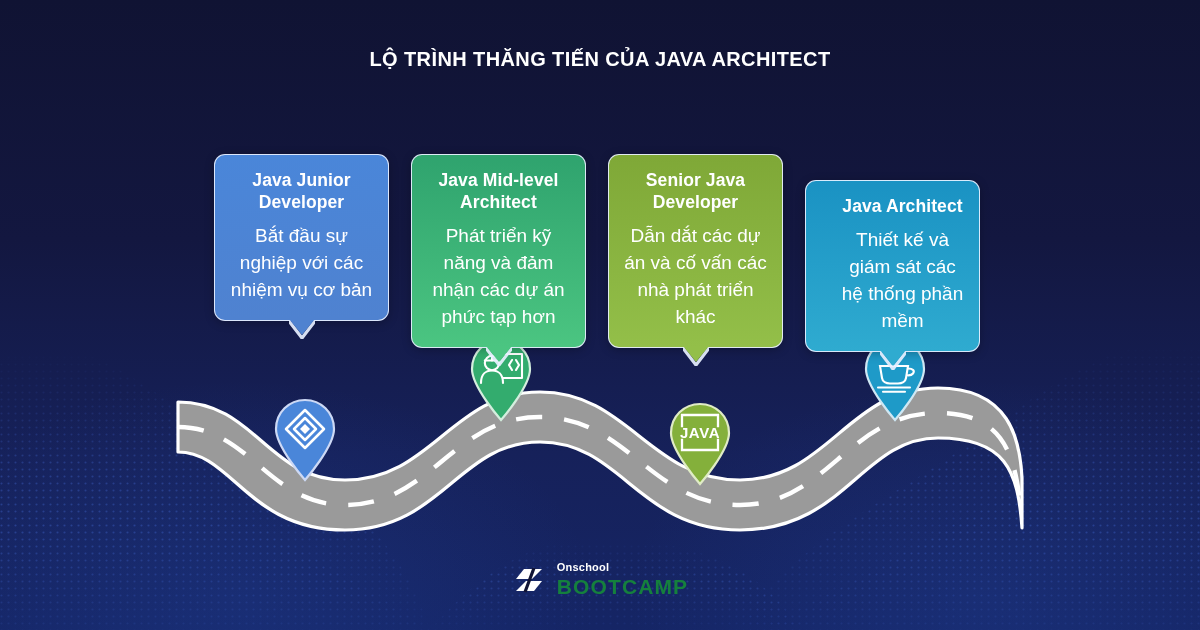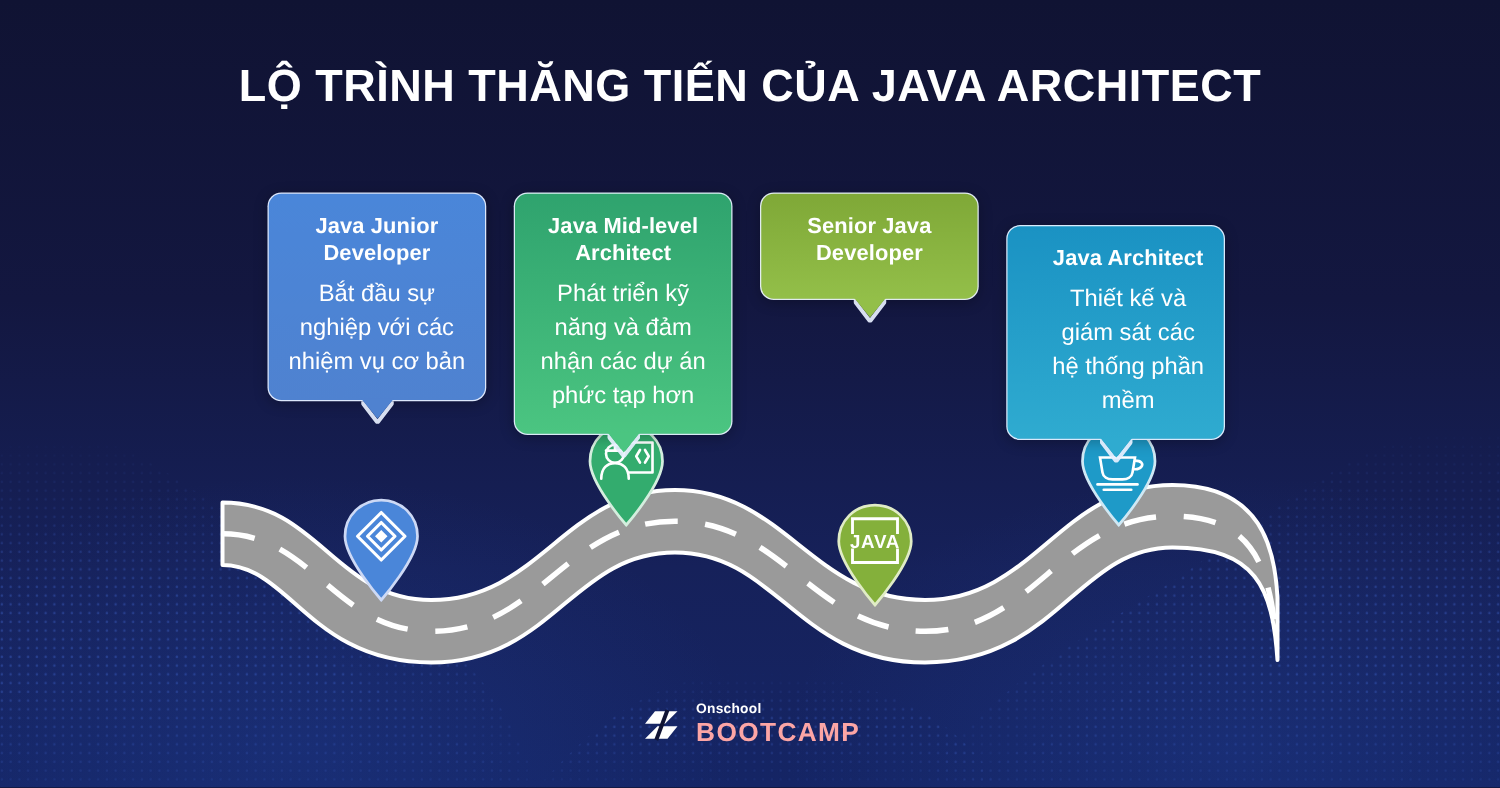--- a/index.html
+++ b/index.html
@@ -31,21 +31,21 @@
     width:60%; height:70%;
     background:radial-gradient(ellipse at center, rgba(40,80,180,.22) 0%, rgba(40,80,180,0) 70%);
   }
   .bg-glow.right { left:auto; right:-12%; }
 
   
   .title {
     position:absolute; top:48px; left:0; width:1200px;
     text-align:center;
     color:#ffffff;
-    font-size:36px;
+    font-size:20px;
     font-weight:bold;
     letter-spacing:.4px;
     text-transform:uppercase;
     font-family:"Liberation Sans", sans-serif;
   }
 
   
   .card {
     position:absolute;
     width:175px;
@@ -92,21 +92,21 @@
   .logo {
     position:absolute; left:0; width:1200px; bottom:33px;
     display:flex; align-items:center; justify-content:center; gap:11px;margin-top:32px;
   }
   .logo-text { display:flex; flex-direction:column; line-height:1; }
   .logo-sub {
     color:#ffffff; font-size:11px; font-weight:bold;
     letter-spacing:.2px; margin-bottom:3px; text-align:left;
   }
   .logo-main {
-    color:#fca5a5; font-size:21px; font-weight:bold;
+    color:#15803d; font-size:21px; font-weight:bold;
     letter-spacing:1.1px;
   }
 </style>
 </head>
 <body>
 
 <div id="stage">
 
   <div class="bg-base"></div>
   <svg class="bg-mesh" viewBox="0 0 1200 330" preserveAspectRatio="none">
@@ -234,20 +234,21 @@
     <svg class="tail-b" viewBox="0 0 26 18">
       <path d="M0,0 L13,17 L26,0" fill="none" stroke="rgba(232,240,255,.92)" stroke-width="3.2" stroke-linejoin="round"></path>
     </svg>
     <svg class="tail" viewBox="0 0 26 18">
       <path d="M0,0 L13,16 L26,0 Z" fill="#4bc581"></path>
     </svg>
   </div>
 
   <div class="card" id="card2">
     <div class="c-title">Senior Java Developer</div>
+    <div class="c-desc">Dẫn dắt các dự án và cố vấn các nhà phát triển khác</div>
     <svg class="tail-b" viewBox="0 0 26 18">
       <path d="M0,0 L13,17 L26,0" fill="none" stroke="rgba(232,240,255,.92)" stroke-width="3.2" stroke-linejoin="round"></path>
     </svg>
     <svg class="tail" viewBox="0 0 26 18">
       <path d="M0,0 L13,16 L26,0 Z" fill="#93bf49"></path>
     </svg>
   </div>
 
   <div class="card" id="card3">
     <div class="c-title">Java Architect</div>

